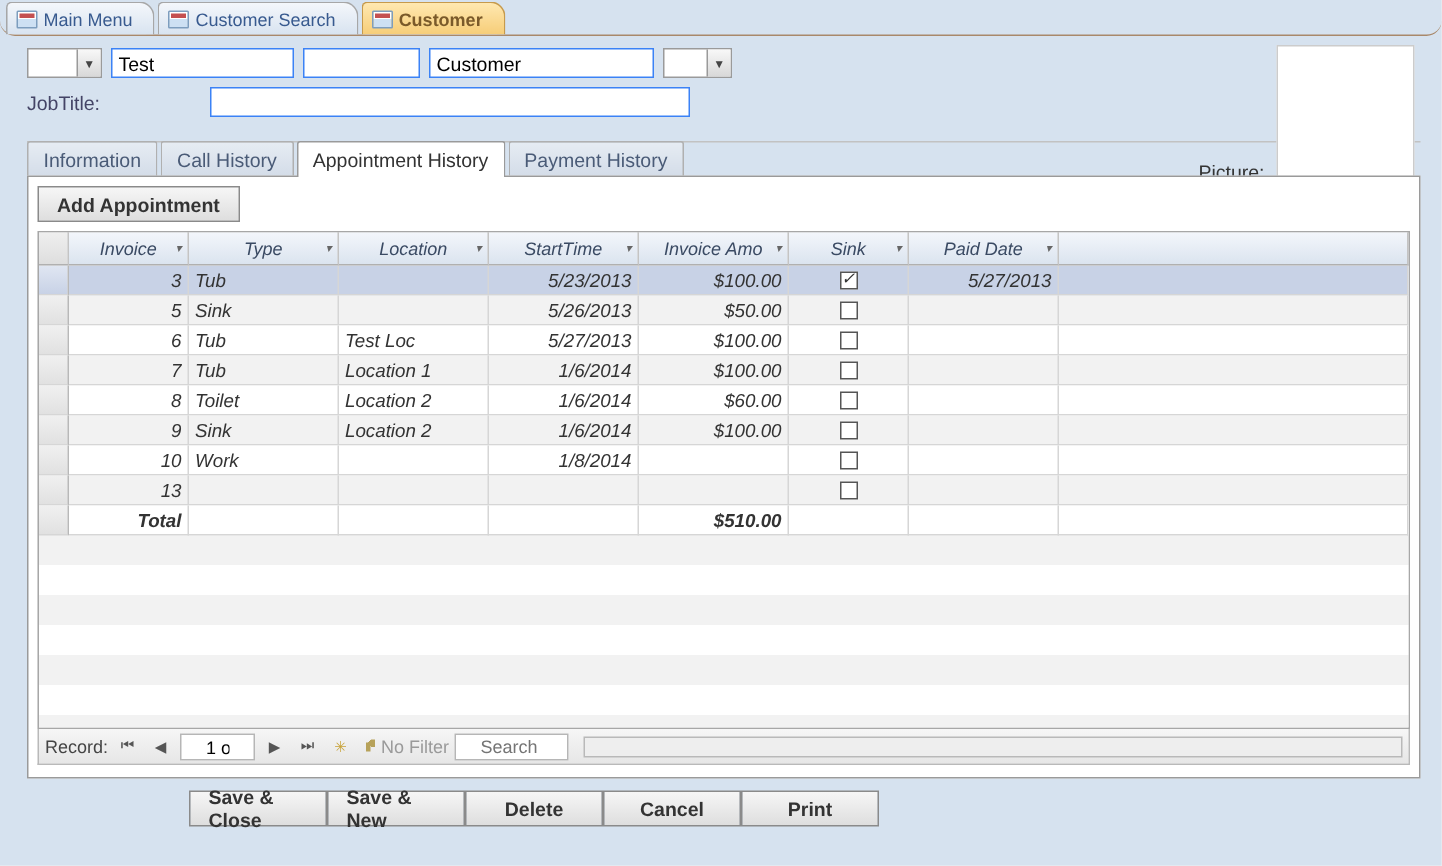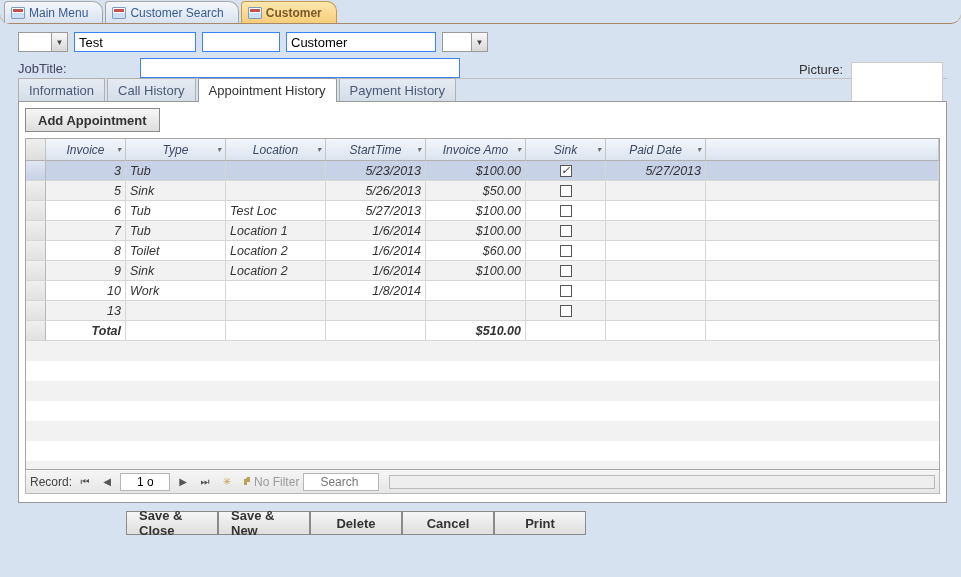--- a/index.html
+++ b/index.html
@@ -94,30 +94,30 @@
   }
   .w120 { width: 122px; }
   .w80  { width: 78px; }
   .w150 { width: 150px; }
   .w320 { width: 320px; }
 
   .row2 {
     display: flex;
     align-items: center;
     gap: 10px;
+    margin-bottom: 16px;
   }
   .row2 .lbl { width: 112px; color: #446; }
 
   .picture-block {
     position: absolute;
     top: 6px; right: 18px;
     display: flex;
-    align-items: flex-start;
+    align-items: flex-end;
     gap: 8px;
-    margin-top: 32px;
   }
   .picture-box {
     width: 92px; height: 92px;
     background: #fff;
     border: 1px solid #ccc;
   }
 
   
   .subtab-wrap {
     border-top: 1px solid #c2c2c2;

